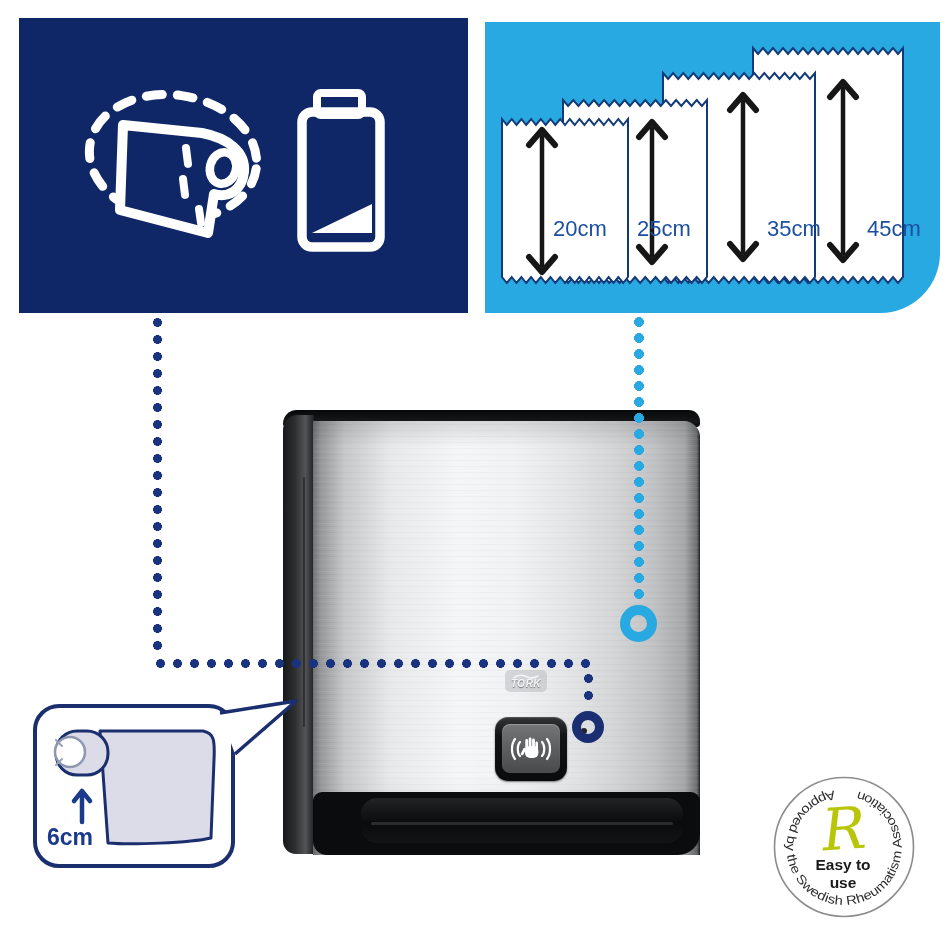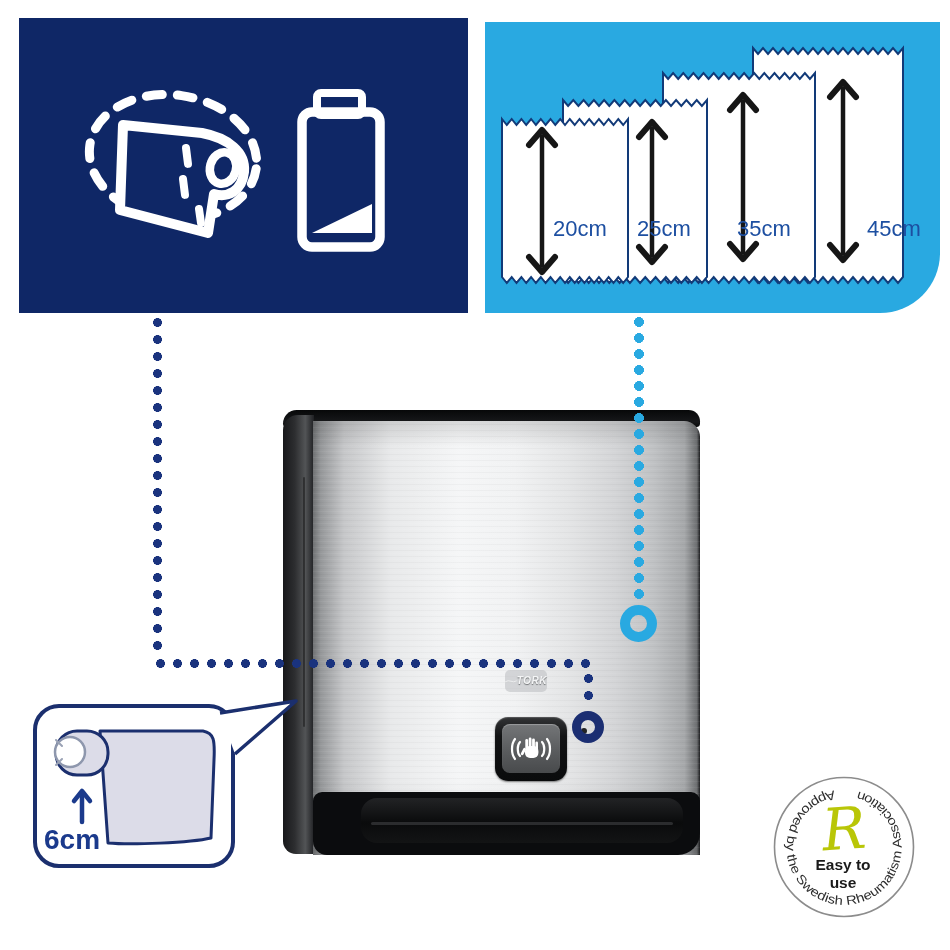--- a/index.html
+++ b/index.html
@@ -42,36 +42,36 @@
                linear-gradient(90deg,#707274 0%,#96989a 2%,#c6c7c9 8%,#e8e9ea 20%,#f5f6f7 38%,#f1f2f3 52%,#e4e5e6 66%,#d4d5d7 78%,#c0c2c4 88%,#a6a8aa 96%,#6e7072 99.2%,#1c1d1f 100%);
              border-radius:0 16px 0 0;}
   .disp-mouth{left:30px;right:0;bottom:0;height:63px;background:#0b0c0e;
               border-radius:9px 9px 22px 14px;}
   .disp-slot{left:48px;right:17px;top:6px;height:45px;border-radius:16px;
              background:linear-gradient(180deg,#222325,#0a0b0c 55%,#131415);}
   .disp-slot-lip{left:10px;right:10px;top:24px;height:3px;background:#2b2c2e;border-radius:2px;}
 
   .tork-logo{left:222px;top:260px;width:42px;height:22px;border-radius:5px;
              background:rgba(186,188,191,.55);display:flex;align-items:center;justify-content:center;
-             flex-direction:row;}
+             flex-direction:column;}
   .tork-logo span{font-size:10px;font-style:italic;font-weight:bold;color:#f4f5f6;
                   letter-spacing:.5px;line-height:10px;text-shadow:0 1px 1px rgba(90,92,94,.8);}
 
   .sensor-button{left:212px;top:307px;width:72px;height:64px;border-radius:13px;
                  background:linear-gradient(180deg,#333436 0%,#121314 30%,#0a0b0c 100%);
                  box-shadow:0 1px 2px rgba(0,0,0,.5), inset 0 1px 1px rgba(255,255,255,.18);}
   .sensor-inner{left:7px;right:7px;top:7px;bottom:8px;border-radius:8px;
                 background:linear-gradient(180deg,#747678 0%,#5a5c5e 55%,#484a4c 100%);
                 box-shadow:inset 0 1px 1px rgba(255,255,255,.28);
                 display:flex;align-items:center;justify-content:center;}
   .screw-dot{left:298px;top:318px;width:6px;height:6px;border-radius:50%;background:#232425;
              box-shadow:0 1px 1px rgba(255,255,255,.5);}
 
   
-  .callout-measure{left:44px;top:824px;width:52px;text-align:center;font-size:28px;
+  .callout-measure{left:44px;top:824px;width:52px;text-align:center;font-size:23px;
                    font-weight:bold;color:#1b3a8c;}
 
   
   .badge{left:749px;top:752px;width:190px;height:190px;}
 </style>
 </head>
 <body>
 
 <div id="canvas">
 
@@ -107,21 +107,21 @@
         <line x1="167" y1="105" x2="167" y2="235" stroke="#161616" stroke-width="4.5"></line>
         <path d="M154,115 L167,100 L180,115" fill="none" stroke="#161616" stroke-width="6" stroke-linecap="round" stroke-linejoin="round"></path>
         <path d="M154,225 L167,240 L180,225" fill="none" stroke="#161616" stroke-width="6" stroke-linecap="round" stroke-linejoin="round"></path>
         <path d="M17,97 L21.8,103 L26.7,97 L31.5,103 L36.4,97 L41.2,103 L46.1,97 L50.9,103 L55.8,97 L60.6,103 L65.5,97 L70.3,103 L75.2,97 L80.0,103 L84.8,97 L89.7,103 L94.5,97 L99.4,103 L104.2,97 L109.1,103 L113.9,97 L118.8,103 L123.6,97 L128.5,103 L133.3,97 L138.2,103 L143.0,97 L143,255 L138.2,261 L133.3,255 L128.5,261 L123.6,255 L118.8,261 L113.9,255 L109.1,261 L104.2,255 L99.4,261 L94.5,255 L89.7,261 L84.8,255 L80.0,261 L75.2,255 L70.3,261 L65.5,255 L60.6,261 L55.8,255 L50.9,261 L46.1,255 L41.2,261 L36.4,255 L31.5,261 L26.7,255 L21.8,261 L17.0,255 Z" fill="#ffffff" stroke="#123a78" stroke-width="2"></path>
         <line x1="57" y1="113" x2="57" y2="245" stroke="#161616" stroke-width="4.5"></line>
         <path d="M44,123 L57,108 L70,123" fill="none" stroke="#161616" stroke-width="6" stroke-linecap="round" stroke-linejoin="round"></path>
         <path d="M44,235 L57,250 L70,235" fill="none" stroke="#161616" stroke-width="6" stroke-linecap="round" stroke-linejoin="round"></path>
       </svg>
     <div class="len-label" style="left:60px">20cm</div>
     <div class="len-label" style="left:144px">25cm</div>
-    <div class="len-label" style="left:244px">35cm</div>
+    <div class="len-label" style="left:274px">35cm</div>
     <div class="len-label" style="left:374px">45cm</div>
   </div>
 
   <div class="abs dispenser">
     <div class="abs disp-top"></div>
     <div class="abs disp-left">
       <div class="abs disp-left-groove"></div>
     </div>
     <div class="abs disp-face"></div>
     <div class="abs disp-mouth">

